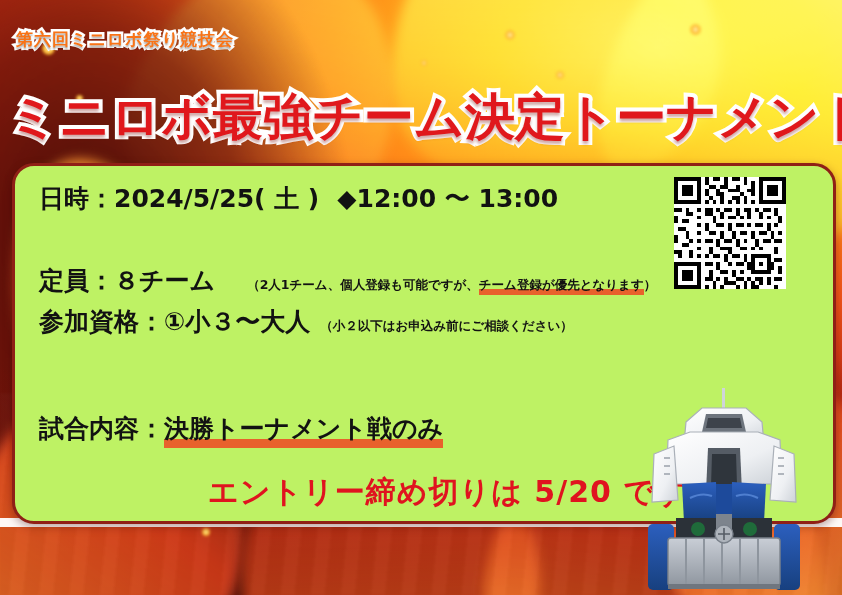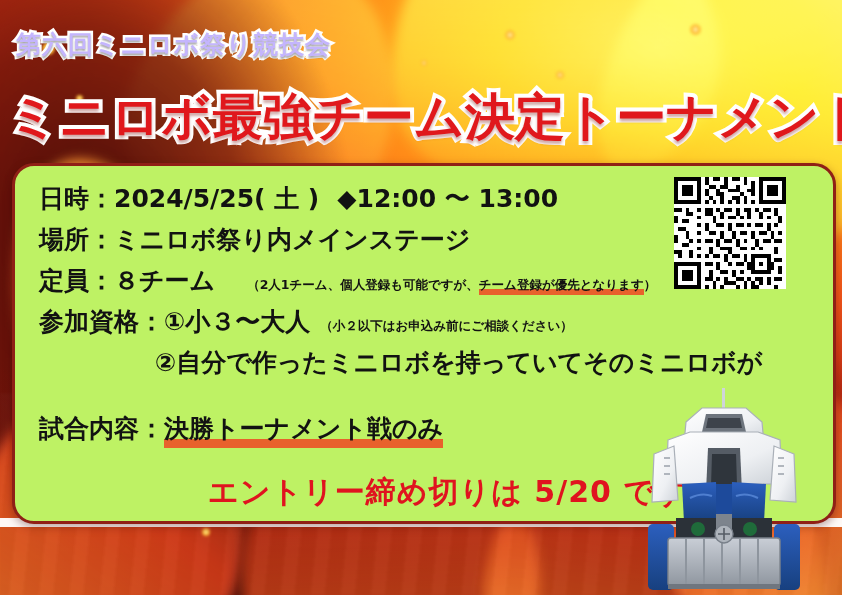--- a/index.html
+++ b/index.html
@@ -34,21 +34,21 @@
   .f8{right:-6%;bottom:-10%;width:240px;height:300px;background:linear-gradient(340deg,#ff9a2c,#d33a13 58%,rgba(120,24,8,0));transform:rotate(-22deg);opacity:.85;}
   .sp{position:absolute;border-radius:50%;filter:blur(1.4px);background:radial-gradient(circle,#fff3b0 0%,#ffb92e 55%,rgba(255,140,20,0) 100%);}
   .smokeband{position:absolute;left:0;width:100%;height:34%;bottom:0;
     background:repeating-linear-gradient(96deg, rgba(255,255,255,0.045) 0 14px, rgba(0,0,0,0.05) 14px 30px);
     opacity:.5;filter:blur(1px);}
   .bg-white-strip{position:absolute;left:0;width:100%;height:9px;bottom:68px;background:#ffffff;opacity:.96;}
 
   
   .subtitle{
     position:absolute;left:16px;top:28px;z-index:6;
-    font-size:25px;font-weight:bold;color:#c4b5fd;letter-spacing:1px;
+    font-size:17px;font-weight:bold;color:#f97316;letter-spacing:1px;
     white-space:nowrap;
     -webkit-text-stroke:5px #ffffff;paint-order:stroke fill;
     text-shadow:0 2px 2px rgba(0,0,0,.35);
   }
   .maintitle{
     position:absolute;left:8px;top:84px;z-index:6;
     font-size:50px;font-weight:bold;white-space:nowrap;letter-spacing:0px;
     color:#e0181c;
     -webkit-text-stroke:8px #ffffff;paint-order:stroke fill;
     text-shadow:0 3px 3px rgba(120,10,0,.35);
@@ -129,33 +129,29 @@
   <div class="subtitle">第六回ミニロボ祭り競技会</div>
   <div class="maintitle">ミニロボ最強チーム決定トーナメント</div>
 
   <div class="panel">
     <div class="panel-inner">
 
       <div class="line r-date">
         <span class="lbl">日時：</span><span class="big">2024/5/25( 土 )</span><span class="big" style="padding-left:18px;">◆</span><span class="big">12:00 〜 13:00</span>
       </div>
 
-      <div class="line r-place">
-        <span class="lbl">場所：</span><span class="big">ミニロボ祭り内メインステージ</span>
-      </div>
 
       <div class="line r-cap">
         <span class="lbl">定員：</span><span class="big">８チーム</span><span class="small-note" style="padding-left:8px;margin-left:24px;">（2人1チーム、個人登録も可能ですが、</span><span class="small-note hl hl-small"><span class="hl-wrap">チーム登録が優先となります</span></span><span class="small-note">）</span>
       </div>
 
       <div class="line r-qual1">
         <span class="lbl">参加資格：</span><span class="big">①小３〜大人</span><span class="small-note" style="padding-left:10px;text-align:center;">（小２以下はお申込み前にご相談ください）</span>
       </div>
 
-      <div class="line r-qual2 big">②自分で作ったミニロボを持っていてそのミニロボが</div>
 
 
       <div class="line r-match">
         <span class="lbl">試合内容：</span><span class="big hl"><span class="hl-wrap">決勝トーナメント戦のみ</span></span>
       </div>
 
       <div class="deadline">エントリー締め切りは 5/20 です</div>
 
       <div class="qr-block">
         <div class="qr">

